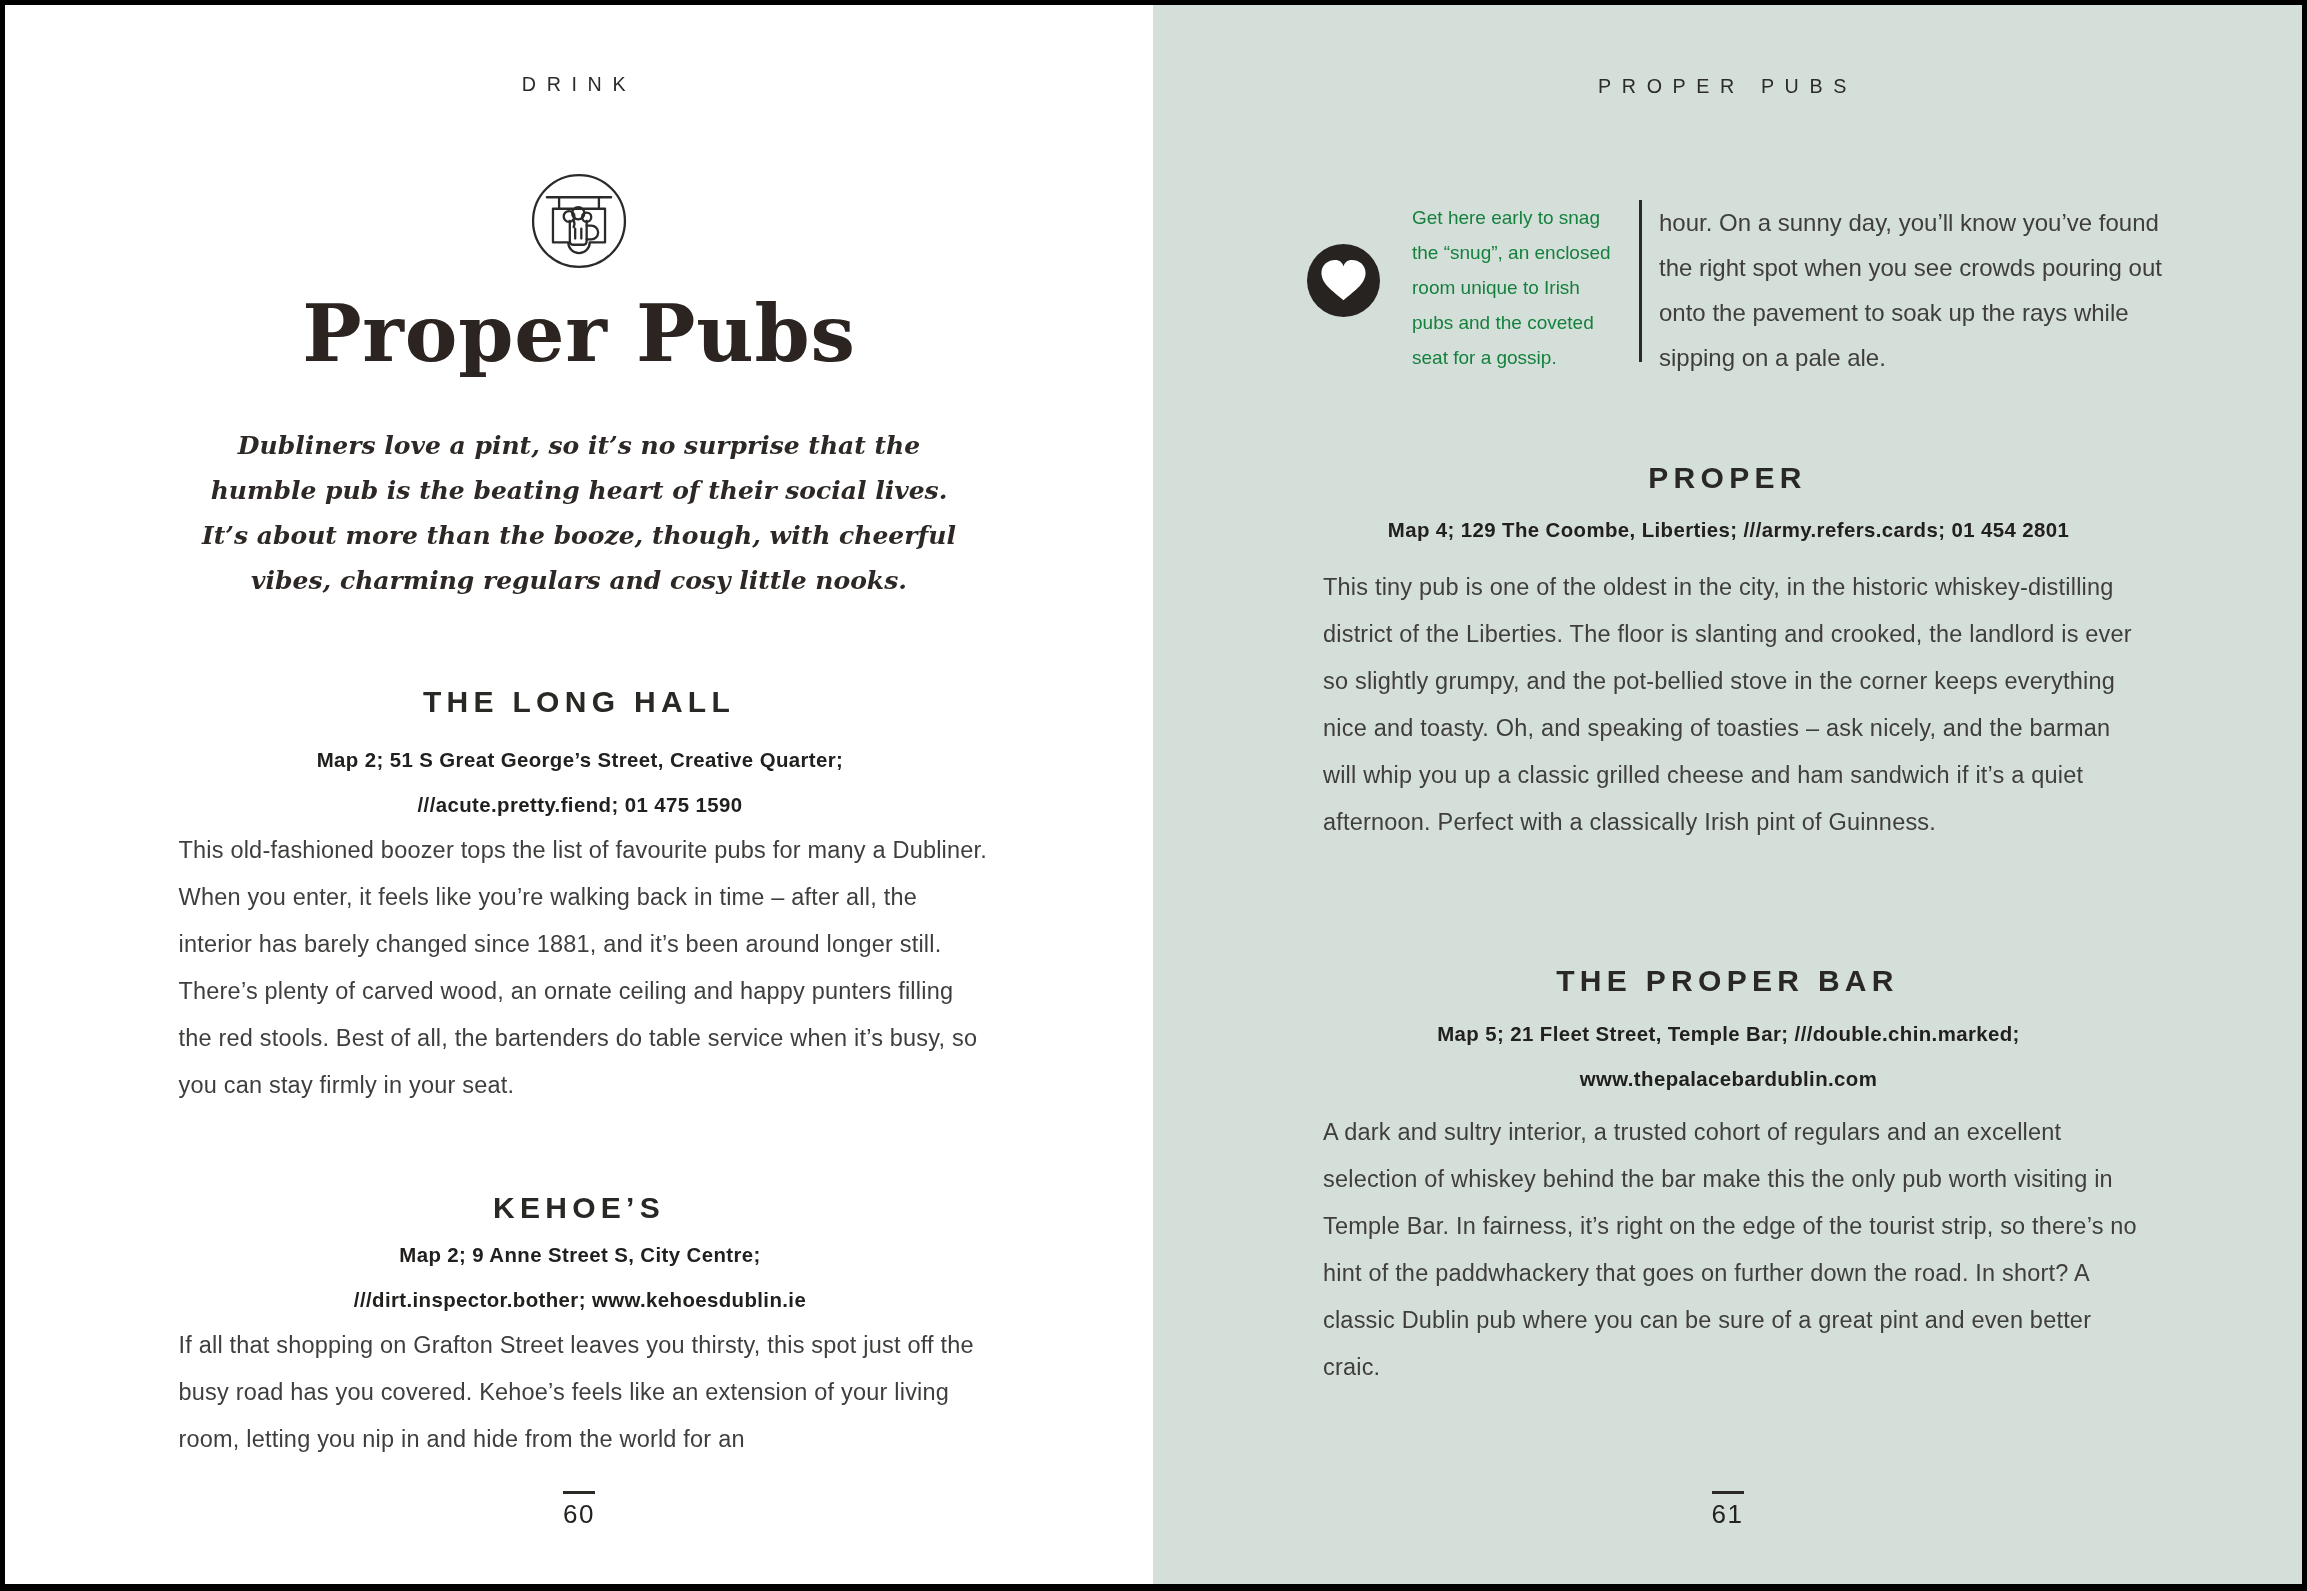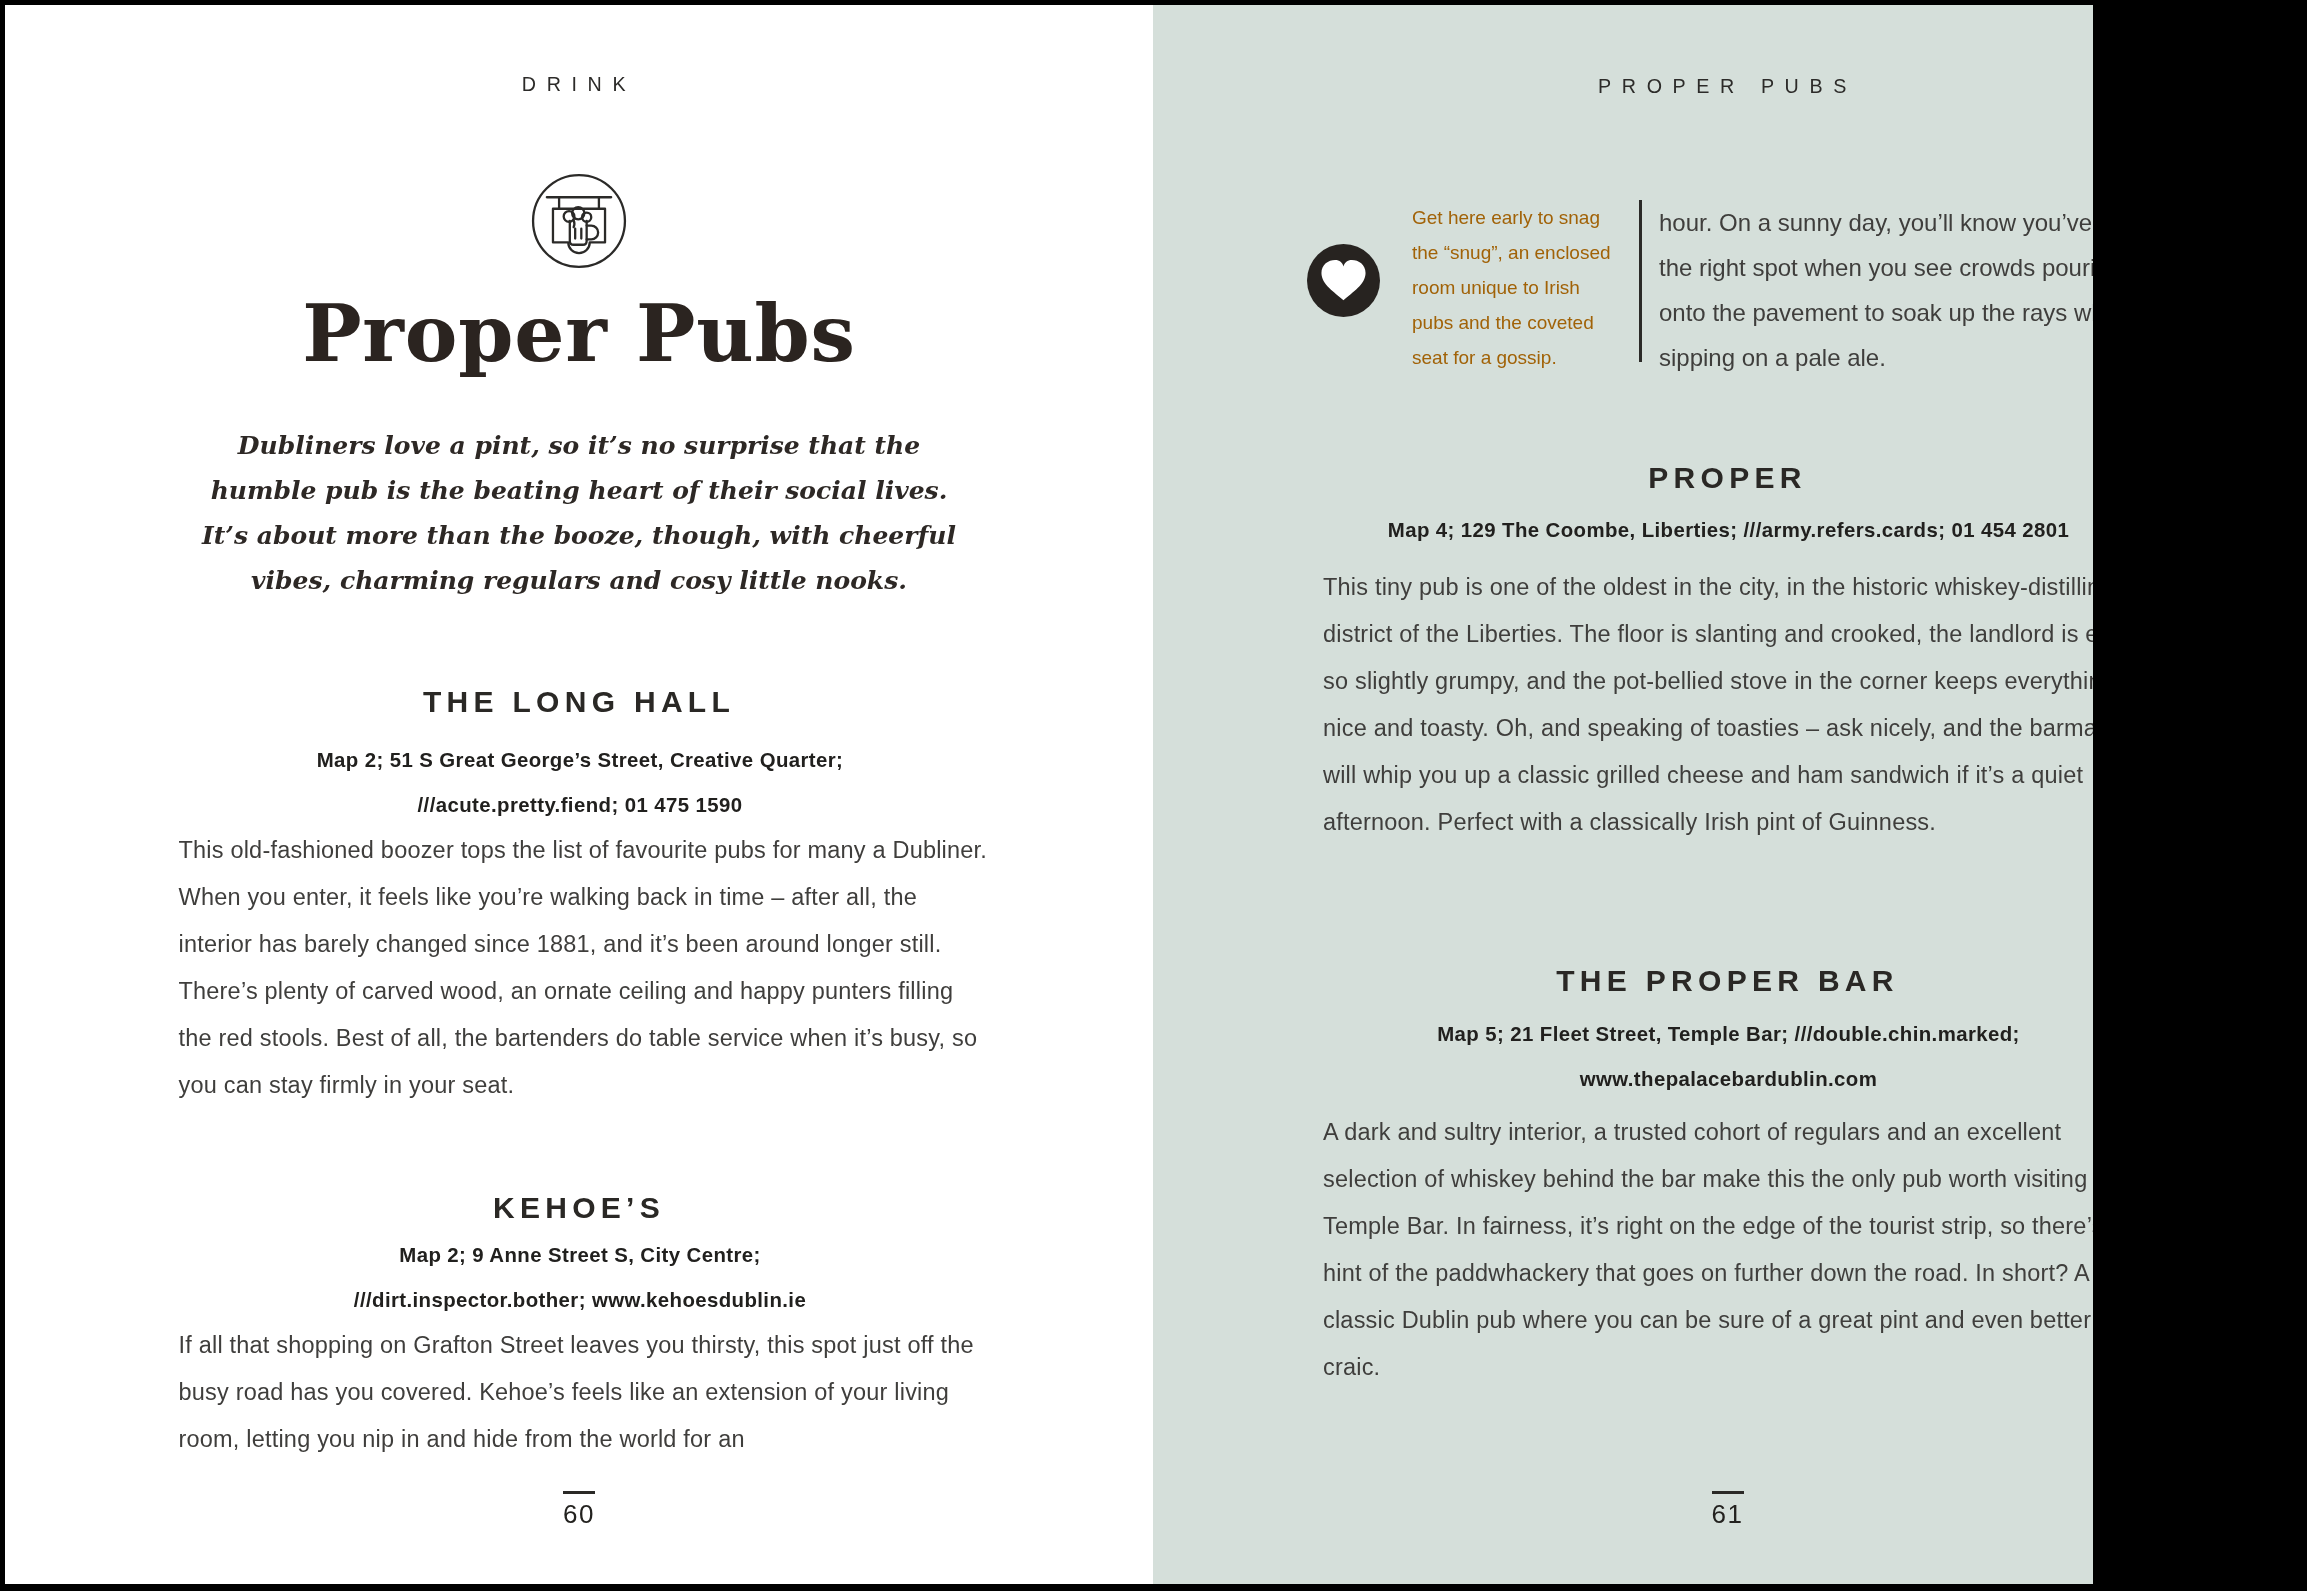--- a/index.html
+++ b/index.html
@@ -1,17 +1,17 @@
 <!DOCTYPE html>
 <html style="--right-page-bg: #d5dfda; --page-bg: #ffffff; --body-ink: #3f3e3c; --heading-ink: #272522; --frame: #000000;font-size:12px"><head>
 <meta charset="utf-8">
 <style>
   html,body{margin:0;padding:0;background:#000;}
   #canvas{
-    position:relative;width:2093px;height:1592px;overflow:hidden;
+    position:relative;width:2307px;height:1592px;overflow:hidden;
     background:var(--frame,#000);
     font-family:"Liberation Sans",sans-serif;
   }
   .page{position:absolute;top:4.5px;height:1579px;width:1149px;}
   #left-page{left:4.5px;background:var(--page-bg,#ffffff);}
   #right-page{left:1153px;background:var(--right-page-bg,#d5dfda);}
 
   .running-header{
     position:absolute;top:68px;left:0;width:100%;text-align:center;
     font-size:19.7px;letter-spacing:10.6px;color:#2c2b29;font-weight:400;
@@ -37,21 +37,21 @@
   }
   .entry-body{
     position:absolute;font-size:23.5px;line-height:47px;color:var(--body-ink,#3f3e3c);
     text-align:left;letter-spacing:0.2px;
   }
   #left-page .entry-body{left:174px;width:810px;}
   #right-page .entry-body{left:170px;width:816px;}
 
   .tip-sidebar{
     position:absolute;left:259px;top:195px;width:212px;
-    font-size:19px;line-height:35px;color:#a16207;
+    font-size:19px;line-height:35px;color:#15803d;
   }
   .tip-divider{position:absolute;left:486px;top:195px;width:3px;height:162px;background:#2b2a28;}
   .tip-main{
     position:absolute;left:506px;top:195px;width:522px;
     font-size:24px;line-height:45px;color:var(--body-ink,#3f3e3c);
   }
   .heart-badge{position:absolute;left:154px;top:239px;}
 
   .highlight-line{
     position:absolute;left:170px;width:816px;top:1375px;

